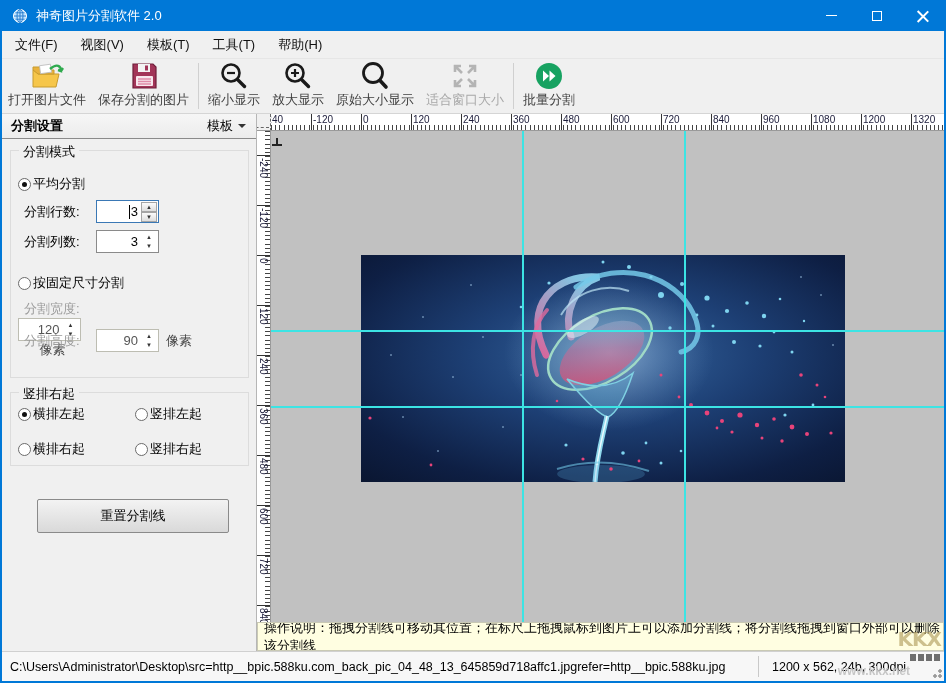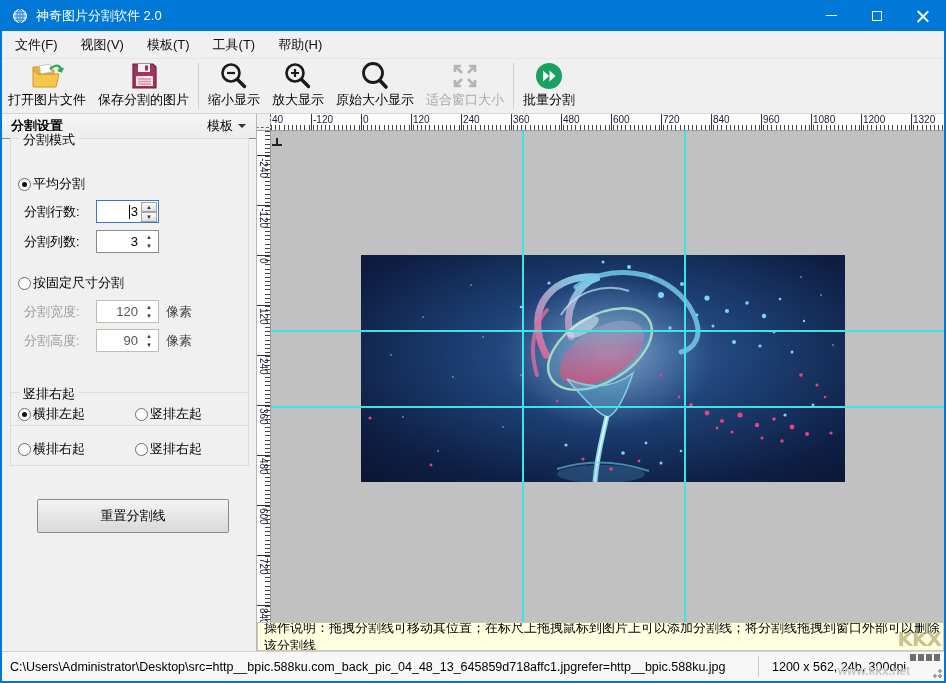--- a/index.html
+++ b/index.html
@@ -24,21 +24,21 @@
 
   
   .menubar { position:absolute; left:0; top:31px; width:942px; height:27px; background:#f0f0f0;
     display:flex; align-items:center; font-size:13px; color:#111; }
   .menu-item { padding:5px 10px; margin-left:3px; }
 
   
   .toolbar { position:absolute; left:0; top:58px; width:942px; height:56px; background:#f0f0f0;
     border-top:1px solid #e6e6e6; border-bottom:1px solid #d5d5d5; display:flex; align-items:stretch; }
   .tb-btn { display:flex; flex-direction:column; align-items:center; justify-content:flex-end;
-    padding:3px 6px 4px; font-size:13px; color:#000000; }
+    padding:3px 6px 4px; font-size:13px; color:#404040; }
   .tb-btn .ico { height:32px; display:flex; align-items:center; justify-content:center; }
   .tb-btn.disabled { color:#a8a8a8; }
   .tb-sep { width:1px; background:#d0d0d0; margin:4px 3px; }
 
   
   .leftpanel { position:absolute; left:0; top:114px; width:255px; height:537px; background:#f0f0f0;
     border-right:1px solid #b6b6b6; font-size:13px; color:#000; }
   .panel-header { position:absolute; left:0; top:0; width:100%; height:25px;
     background:linear-gradient(#f6f6f6,#ececec); border-bottom:1px solid #8a8a8a;
     display:flex; align-items:center; }
@@ -236,21 +236,21 @@
 
   <div class="leftpanel">
     <div class="panel-header">
       <span class="panel-title">分割设置</span>
       <span class="tpl-btn">
         <span>模板</span>
         <span class="caret-down"></span>
       </span>
     </div>
 
-    <div class="groupbox" style="left:8px; top:24px; width:239px; height:288px;">
+    <div class="groupbox" style="left:8px; top:36px; width:239px; height:228px;">
       <span class="group-label">分割模式</span>
     </div>
     <div class="radio-row" style="left:16px; top:61px;">
       <span class="radio sel"></span>
       <span>平均分割</span>
     </div>
     <div class="form-row" style="left:0; top:86px;">
       <span class="lbl">分割行数:</span>
       <div class="spin focused">
         <span class="caret"></span>
@@ -268,21 +268,21 @@
         <span class="arrows">
             <span>▲</span>
             <span>▼</span>
           </span>
       </div>
     </div>
     <div class="radio-row" style="left:16px; top:160px;">
       <span class="radio"></span>
       <span>按固定尺寸分割</span>
     </div>
-    <div class="form-row" style="left:0; top:186px;">
+    <div class="form-row" style="left:0; top:186px;flex-direction:column;">
       <span class="lbl dis">分割宽度:</span>
       <div class="spin dis">
         <span>120</span>
         <span class="arrows">
             <span>▲</span>
             <span>▼</span>
           </span>
       </div>
       <span class="unit">像素</span>
     </div>

